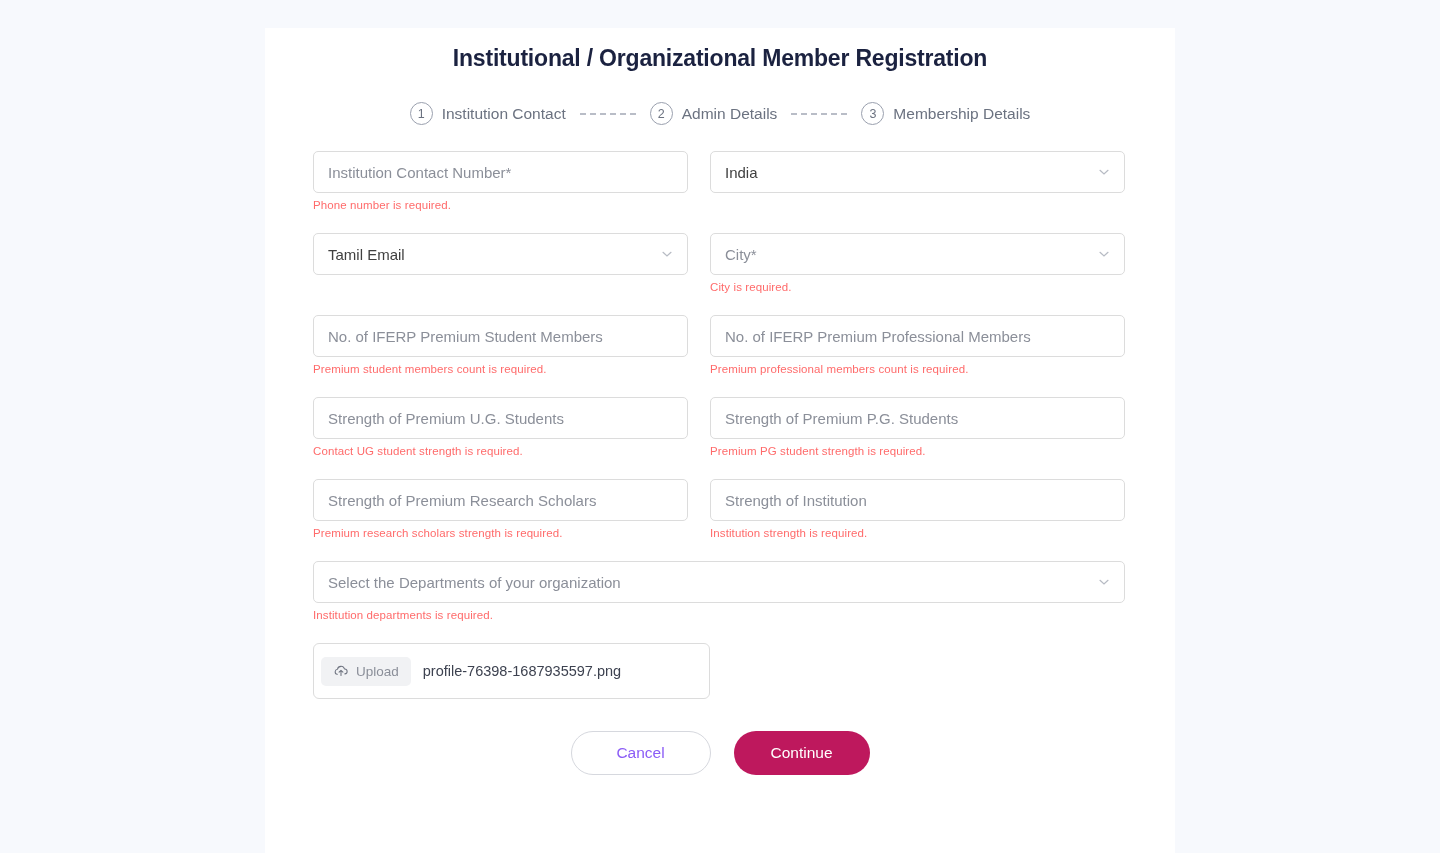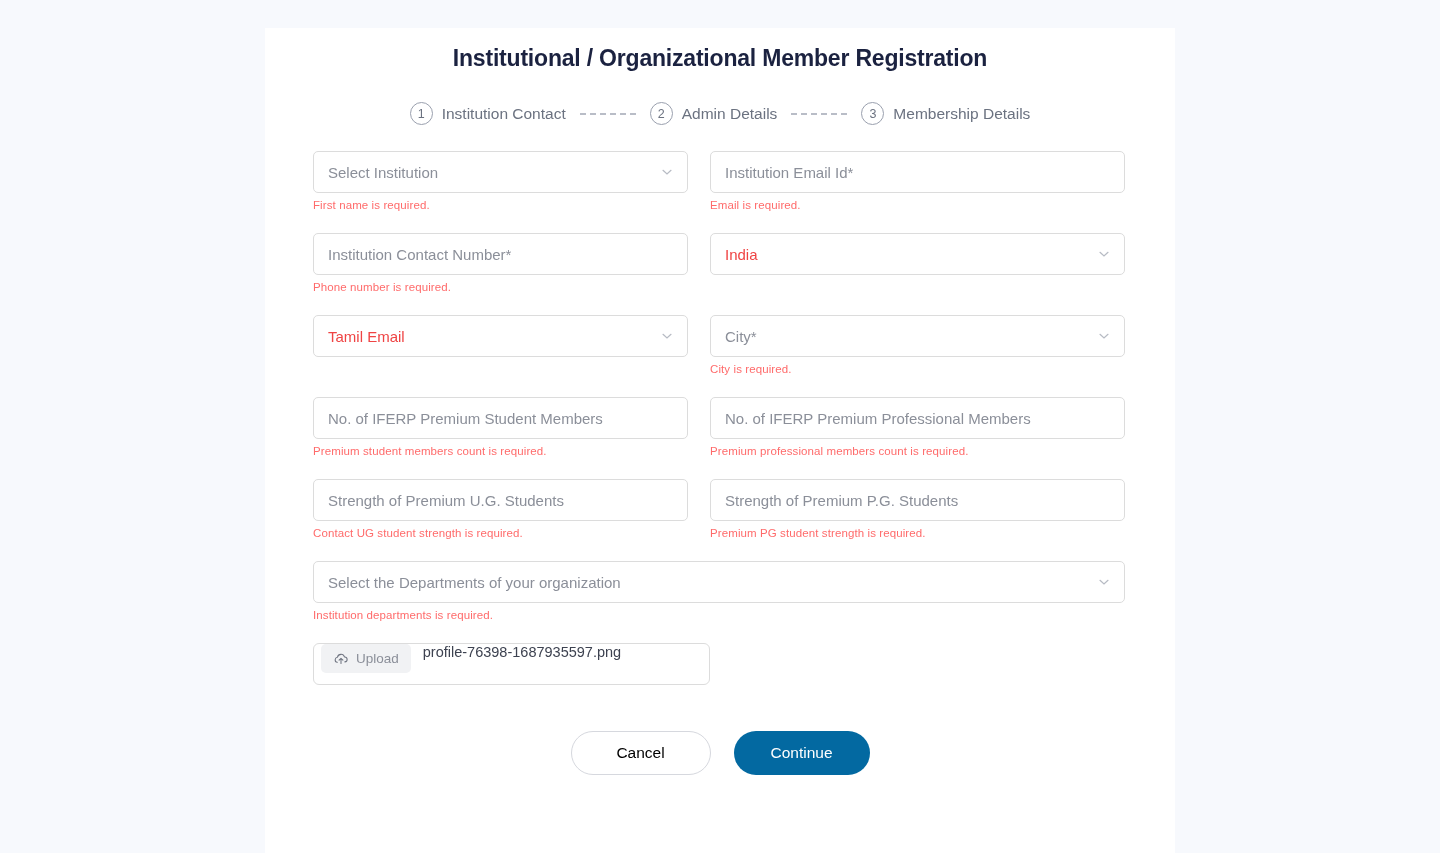--- a/index.html
+++ b/index.html
@@ -98,21 +98,21 @@
     display: flex;
     align-items: center;
     padding: 0 14px;
   }
   .field-text {
     font-size: 15px;
     color: #8b8f99;
     white-space: nowrap;
     overflow: hidden;
   }
-  .field-text.filled { color: #ef4444; text-align: center; }
+  .field-text.filled { color: #404040; text-align: center; }
 
   .chevron {
     position: absolute;
     right: 14px;
     top: 50%;
     transform: translateY(-50%);
     width: 12px;
     height: 12px;
     display: block;
   }
@@ -140,25 +140,25 @@
   .row-upload {
     display: flex;
     height: 68px;
   }
   .col-upload {
     width: 910px;
     padding-left: 48px;
   }
   .upload-field {
     width: 397px;
-    height: 42px;
+    height: 56px;
     border: 1px solid #dcdcdc;
     border-radius: 6px;
     display: flex;
-    align-items: flex-start;
+    align-items: center;
     padding: 0 7px;
     gap: 12px;
   }
   .upload-btn {
     display: flex;
     align-items: center;
     gap: 7px;
     background: #f1f2f4;
     border-radius: 5px;
     height: 29px;
@@ -191,25 +191,25 @@
     align-items: center;
     justify-content: center;
     cursor: pointer;
     border: none;
     font-family: "Liberation Sans", sans-serif;
   }
   .btn-cancel {
     width: 140px;
     background: #ffffff;
     border: 1px solid #d6d8de;
-    color: #000000;
+    color: #8b5cf6;
   }
   .btn-continue {
     width: 136px;
-    background: #0369a1;
+    background: #be185d;
     color: #ffffff;
   }
 </style>
 </head>
 <body>
 
 <div class="page">
   <div class="card">
 
     <div class="page-title">Institutional / Organizational Member Registration</div>
@@ -226,39 +226,20 @@
       </div>
       <div class="step-connector"></div>
       <div class="step">
         <div class="step-circle">3</div>
         <div class="step-label">Membership Details</div>
       </div>
     </div>
 
     <div class="form">
 
-      <div class="row">
-        <div class="col col-left">
-          <div class="field">
-            <span class="field-text">Select Institution</span>
-            <span class="chevron">
-              <svg viewBox="0 0 12 12" width="12" height="12">
-                  <path d="M2 4.3 L6 8 L10 4.3" fill="none" stroke="#b7bbc4" stroke-width="1.2" stroke-linecap="round"></path>
-                </svg>
-            </span>
-          </div>
-          <div class="error">First name is required.</div>
-        </div>
-        <div class="col col-right">
-          <div class="field">
-            <span class="field-text">Institution Email Id*</span>
-          </div>
-          <div class="error">Email is required.</div>
-        </div>
-      </div>
 
       <div class="row">
         <div class="col col-left">
           <div class="field">
             <span class="field-text">Institution Contact Number*</span>
           </div>
           <div class="error">Phone number is required.</div>
         </div>
         <div class="col col-right">
           <div class="field">
@@ -321,20 +302,34 @@
           <div class="error">Contact UG student strength is required.</div>
         </div>
         <div class="col col-right">
           <div class="field">
             <span class="field-text">Strength of Premium P.G. Students</span>
           </div>
           <div class="error">Premium PG student strength is required.</div>
         </div>
       </div>
 
+      <div class="row">
+        <div class="col col-left">
+          <div class="field">
+            <span class="field-text">Strength of Premium Research Scholars</span>
+          </div>
+          <div class="error">Premium research scholars strength is required.</div>
+        </div>
+        <div class="col col-right">
+          <div class="field">
+            <span class="field-text">Strength of Institution</span>
+          </div>
+          <div class="error">Institution strength is required.</div>
+        </div>
+      </div>
 
       <div class="row-full">
         <div class="col col-full">
           <div class="field">
             <span class="field-text">Select the Departments of your organization</span>
             <span class="chevron">
               <svg viewBox="0 0 12 12" width="12" height="12">
                   <path d="M2 4.3 L6 8 L10 4.3" fill="none" stroke="#b7bbc4" stroke-width="1.2" stroke-linecap="round"></path>
                 </svg>
             </span>

